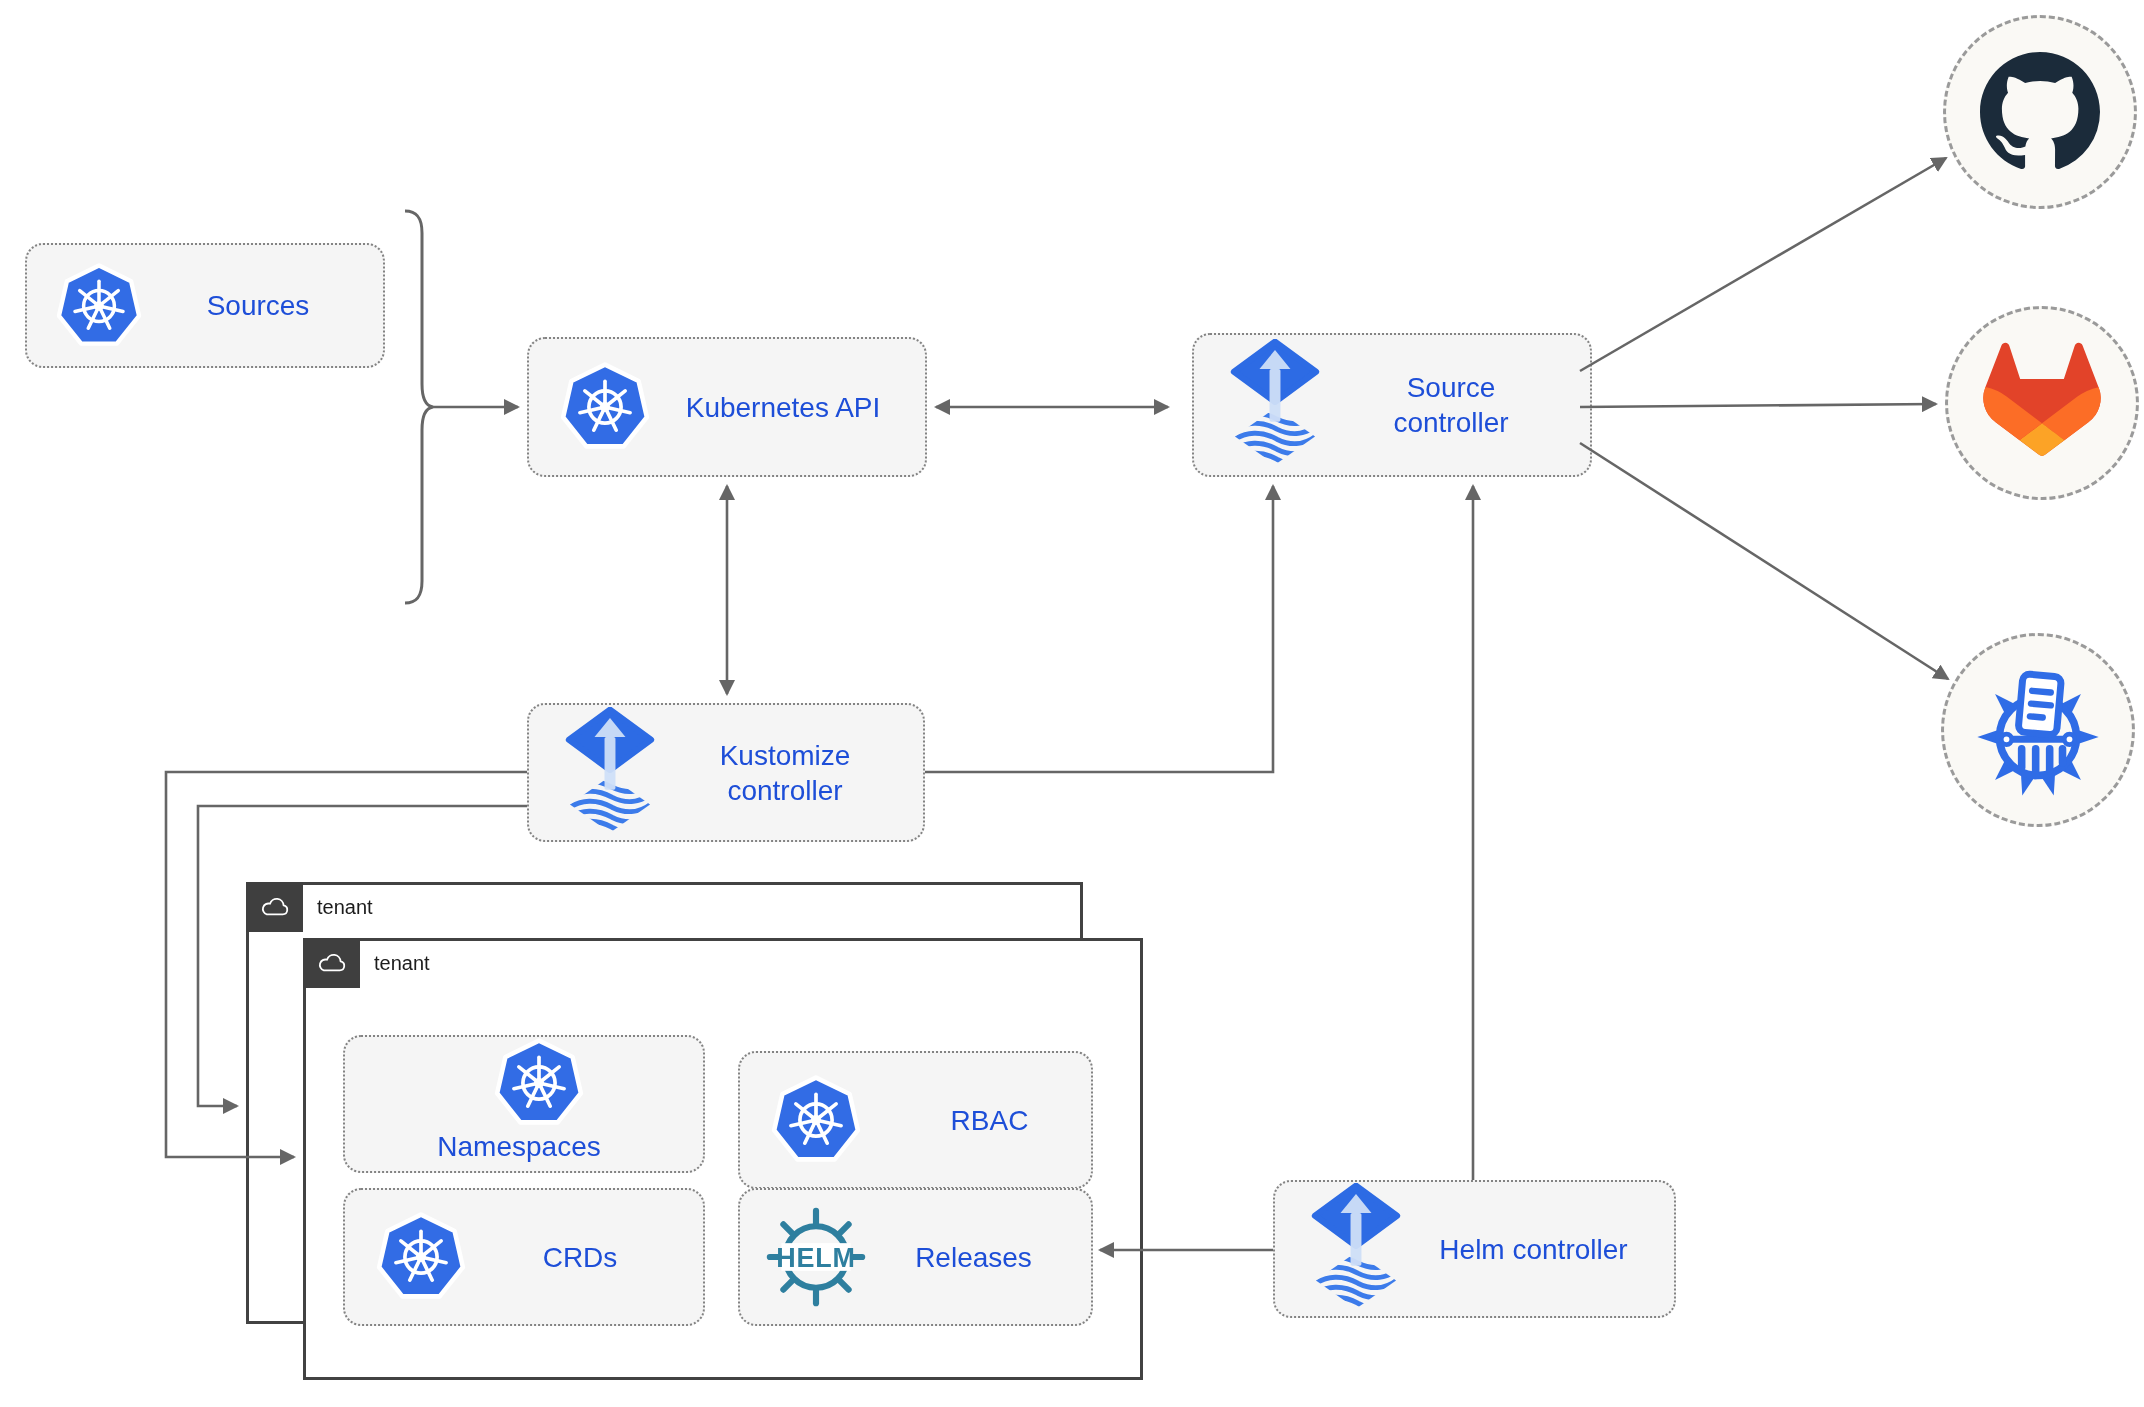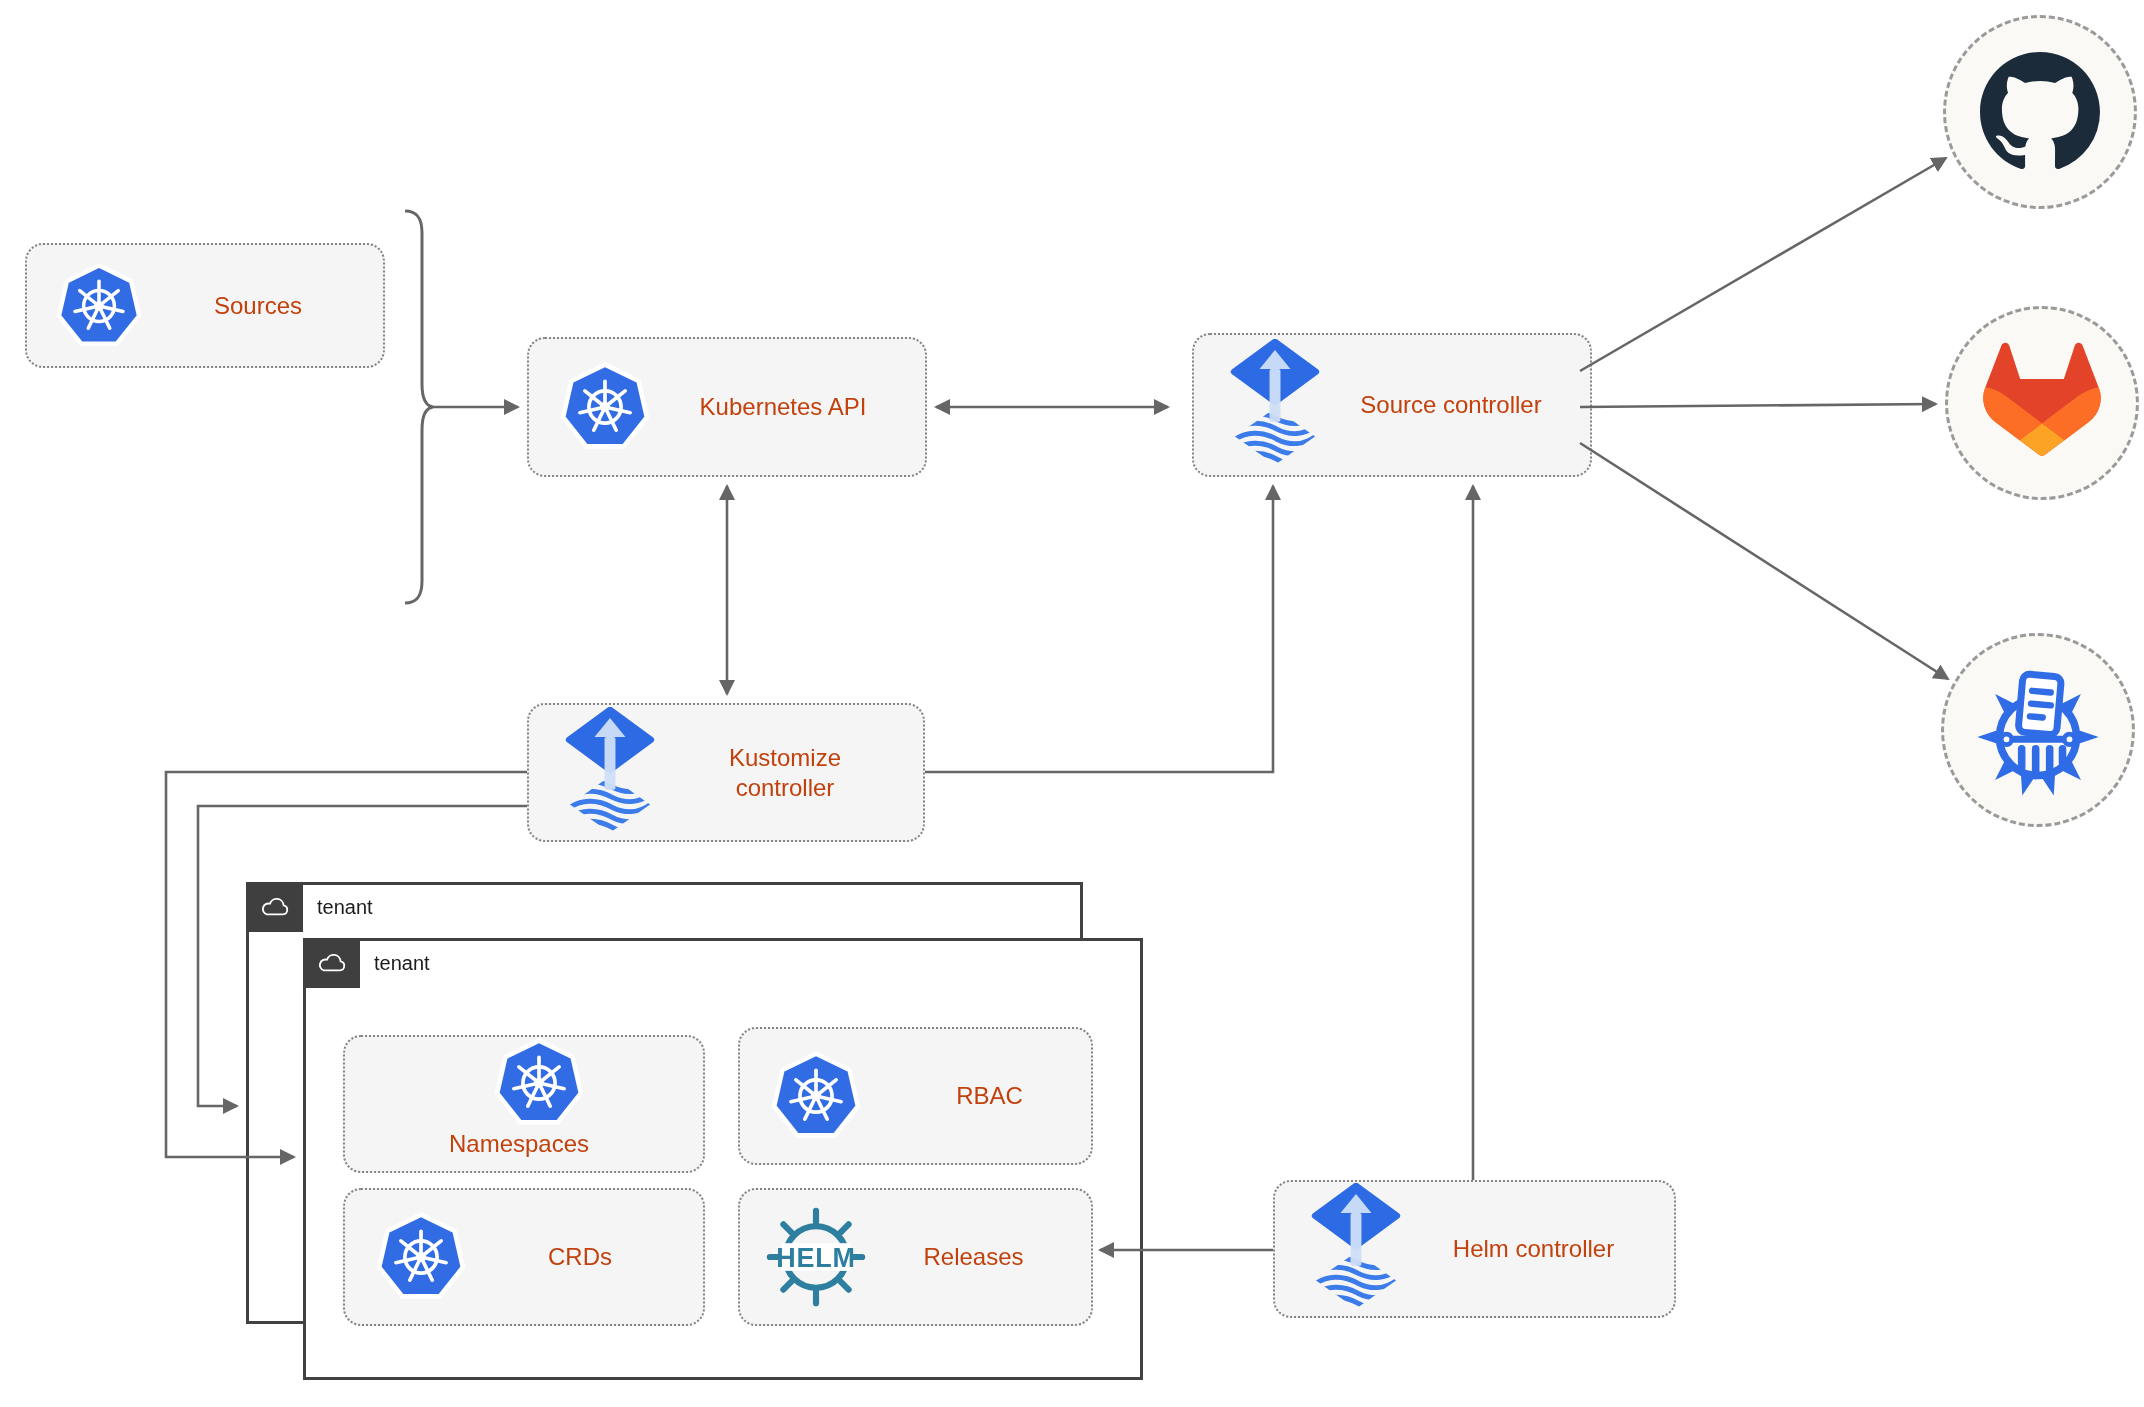--- a/index.html
+++ b/index.html
@@ -15,22 +15,22 @@
     background:#f5f5f5;
     border:2px dotted #838383;
     border-radius:18px;
     display:flex;
     align-items:center;
     box-sizing:border-box;
   }
   .node-label{
     flex:1;
     text-align:center;
-    font-size:24px;
-    color:#c2410c;
+    font-size:28px;
+    color:#1d4ed8;
     line-height:1.25;
     padding-right:10px;
   }
   .two-line{ max-width:205px; margin:0 auto; }
   .icon{ flex:0 0 auto; display:block; }
   .k8s-icon{ width:92px;height:92px;margin-left:30px; }
   .k8s-icon-sm{ width:88px;height:88px;margin-left:28px; }
   .flux-icon{ width:94px;height:132px;margin-left:34px; }
   .helm-icon{ width:100px;height:100px;margin-left:26px; }
   .tenant{
@@ -235,21 +235,21 @@
     </div>
     <div class="tenant-label">tenant</div>
 
     <div class="node" style="left:37px;top:94px;width:362px;height:138px;flex-direction:column;">
       <svg class="icon k8s-icon">
           <use href="#sym-k8s"></use>
         </svg>
       <div class="node-label">Namespaces</div>
     </div>
 
-    <div class="node" style="left:432px;top:86px;width:355px;height:138px;gap:36px;">
+    <div class="node" style="left:432px;top:110px;width:355px;height:138px;gap:36px;">
       <svg class="icon k8s-icon">
           <use href="#sym-k8s"></use>
         </svg>
       <div class="node-label">RBAC</div>
     </div>
 
     <div class="node" style="left:37px;top:247px;width:362px;height:138px;">
       <svg class="icon k8s-icon">
           <use href="#sym-k8s"></use>
         </svg>

